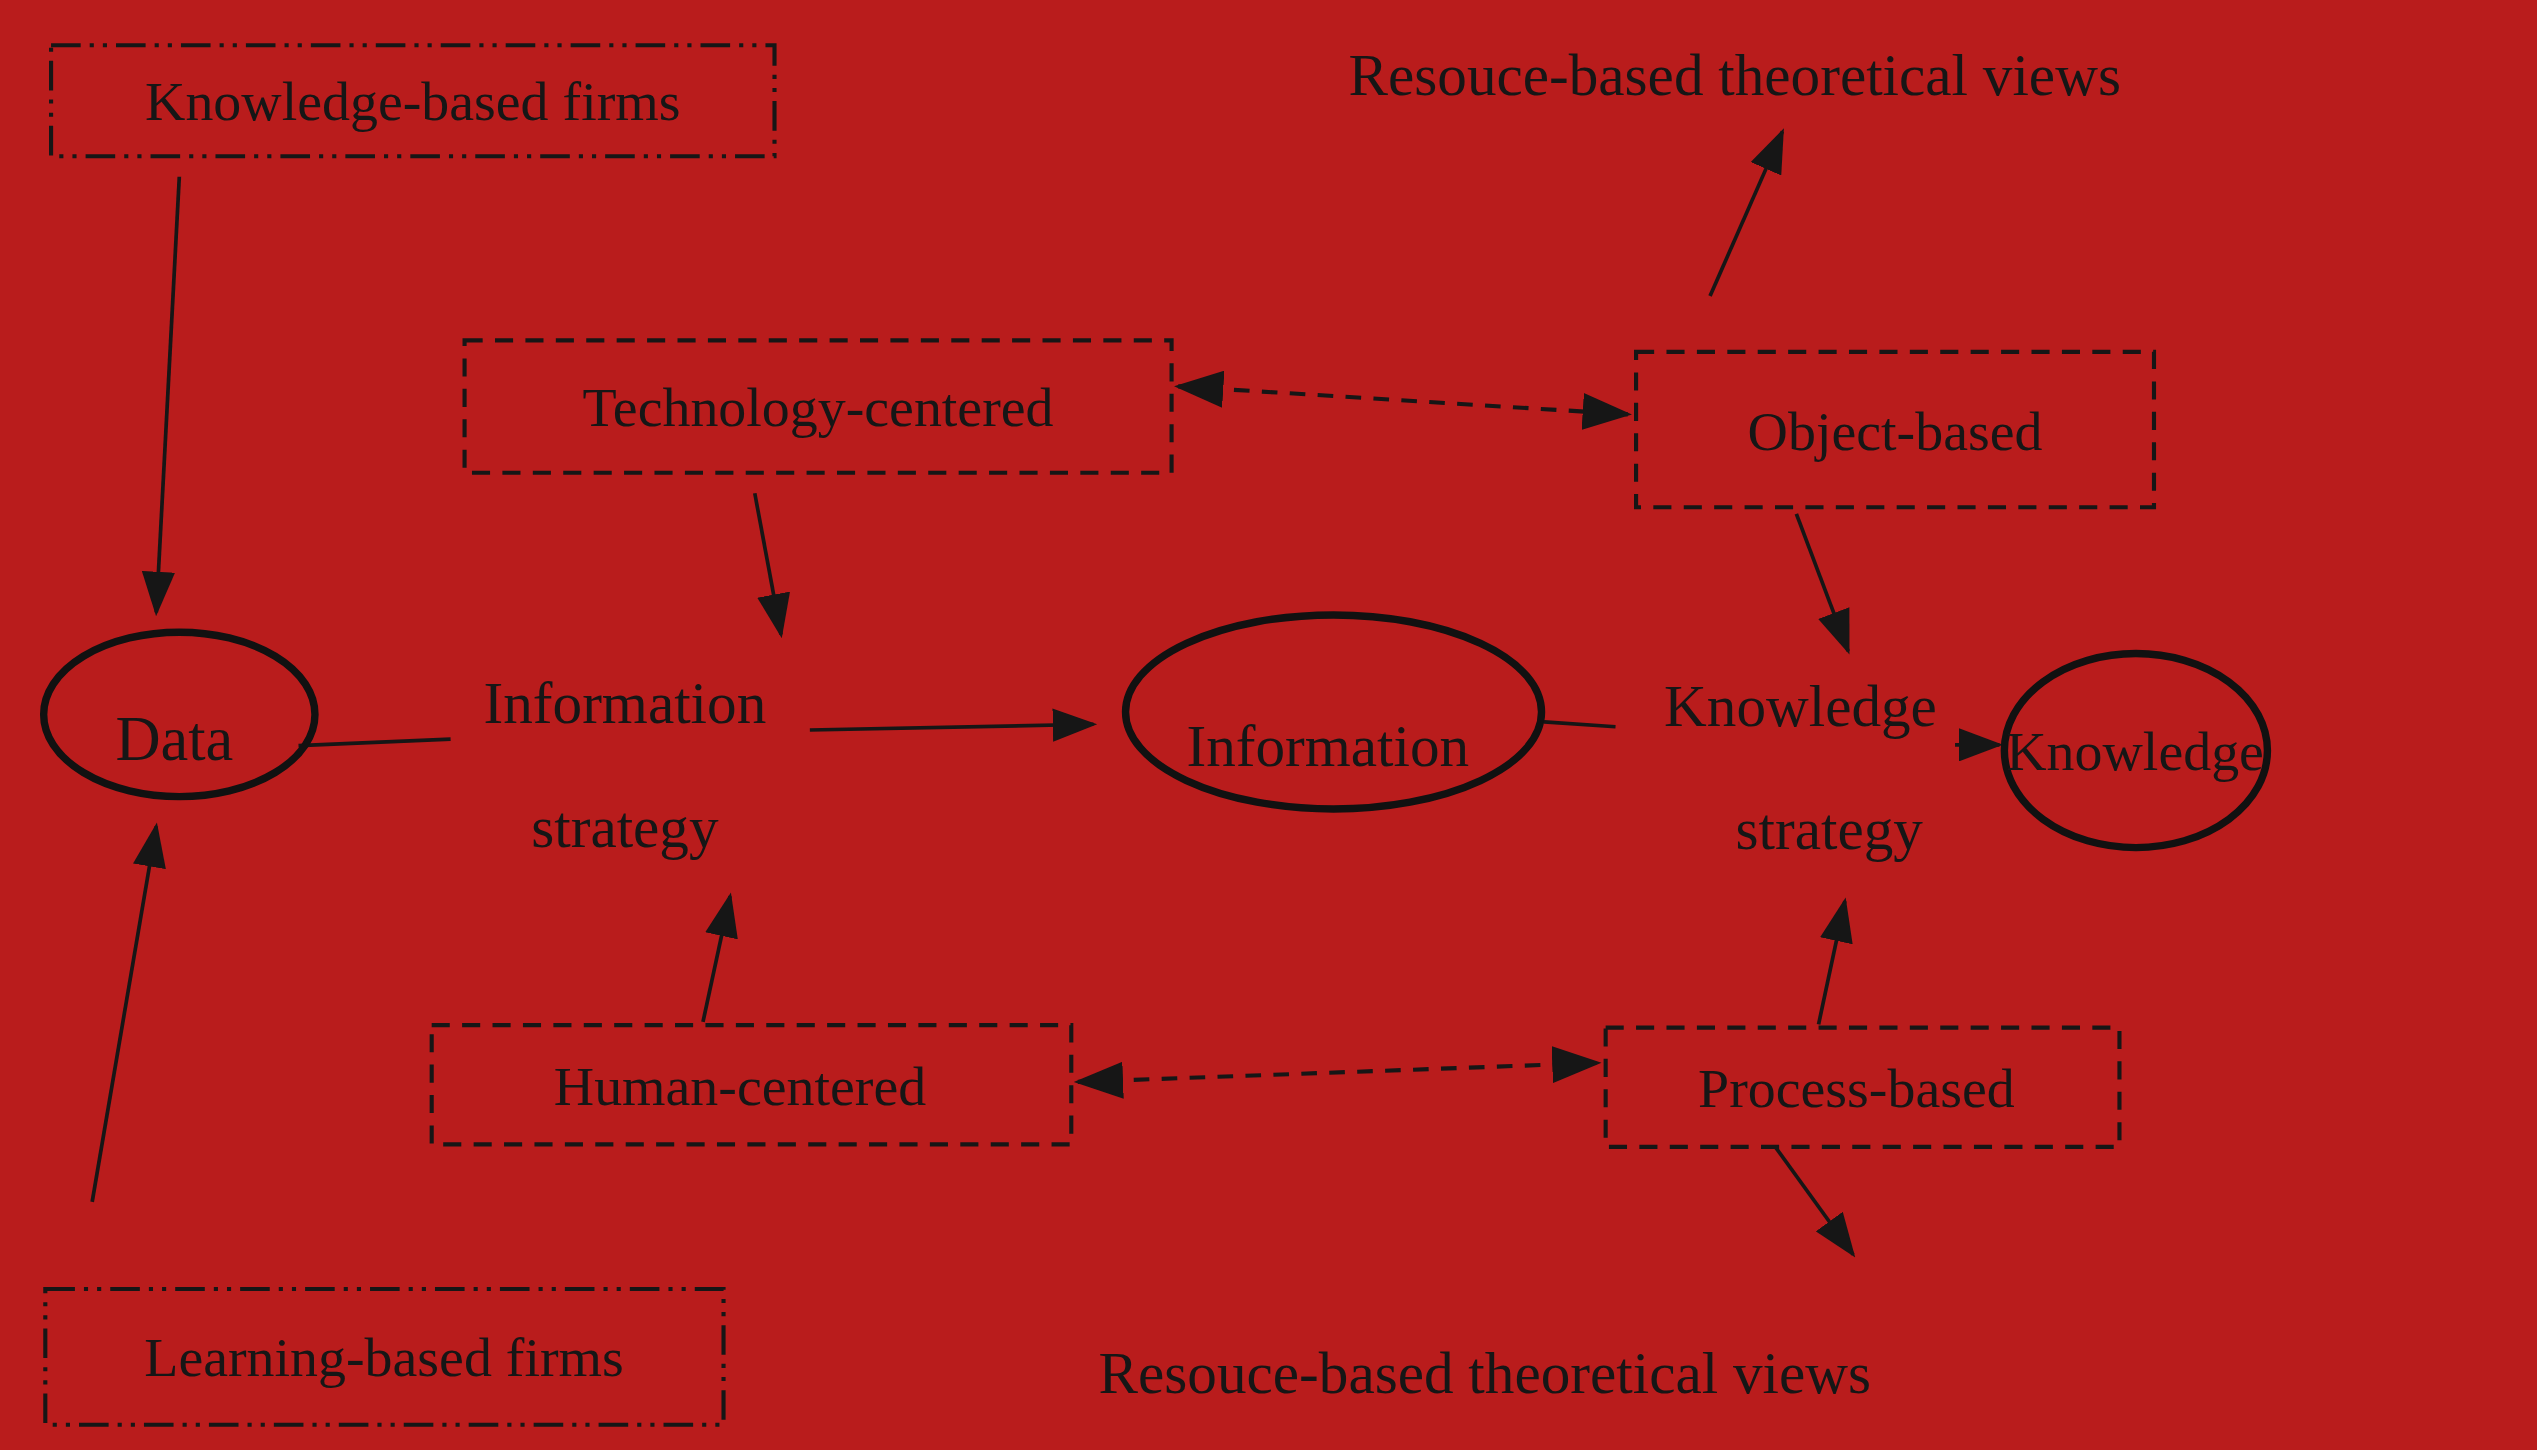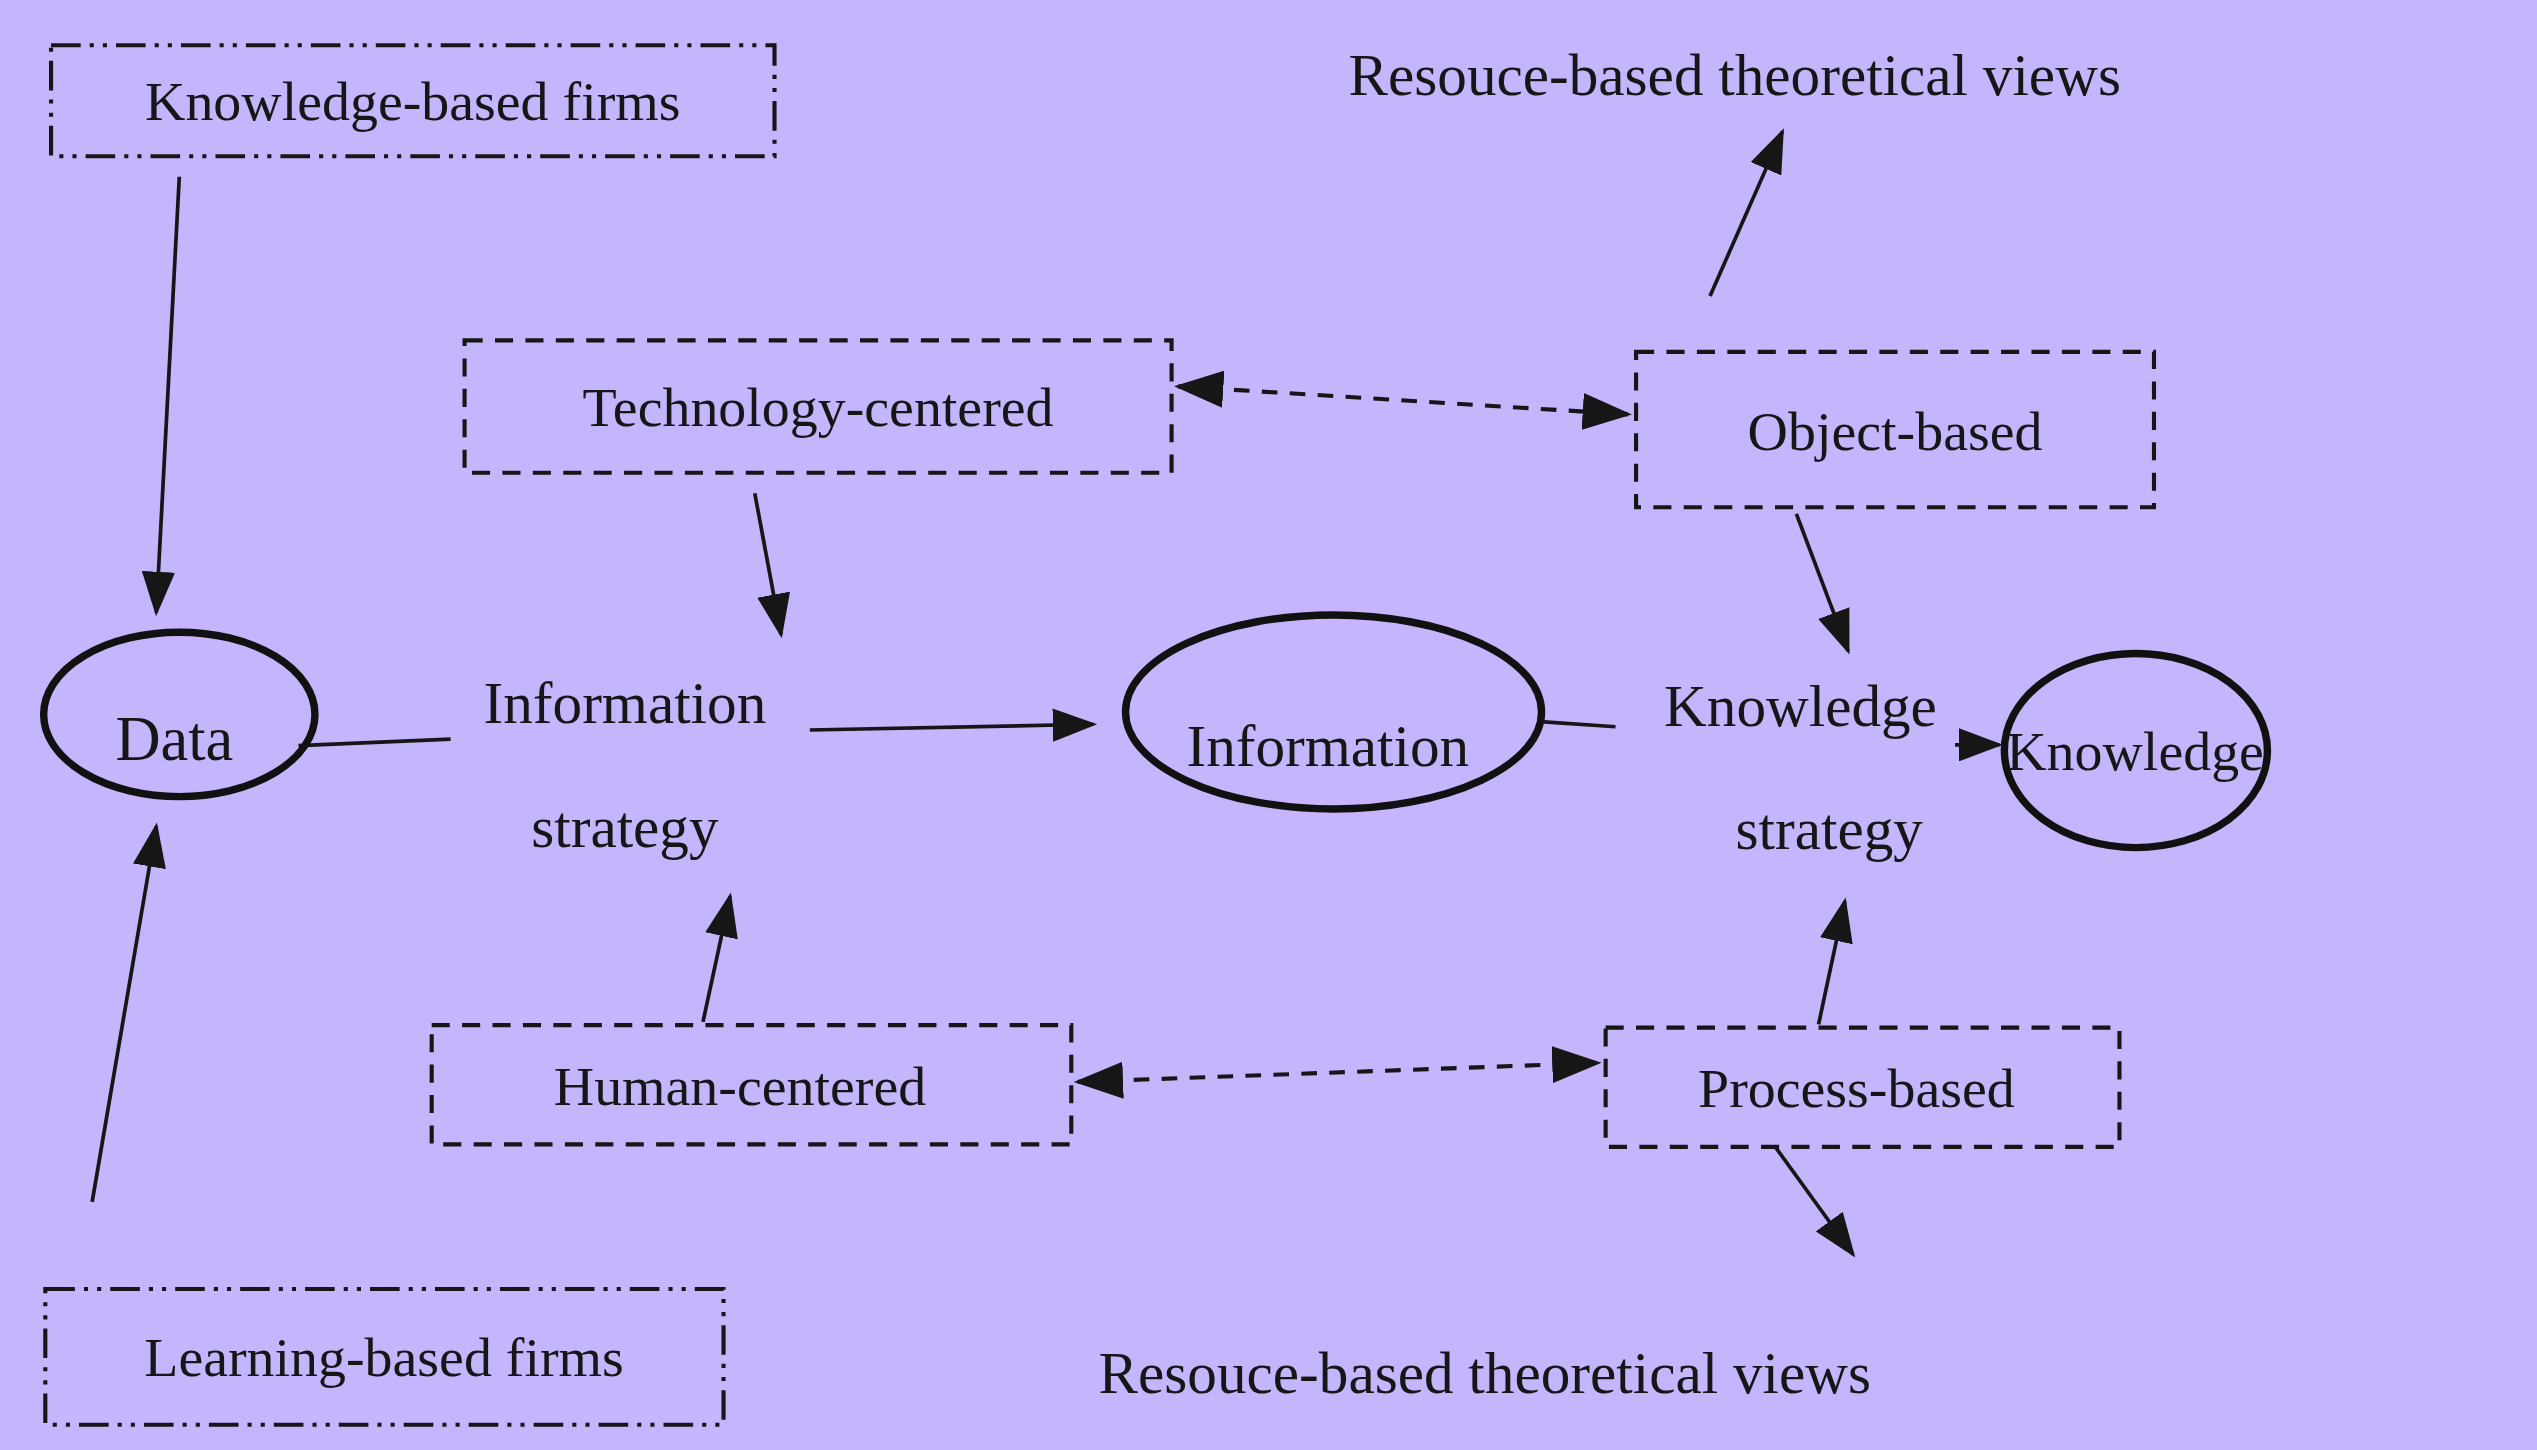--- a/index.html
+++ b/index.html
@@ -4,21 +4,21 @@
 <style>
   html, body {
     margin: 0;
     padding: 0;
     background: #ffffff;
   }
   #canvas {
     position: relative;
     width: 2538px;
     height: 1451px;
-    background: #c4b5fd;
+    background: #b91c1c;
     font-family: "Liberation Serif", "DejaVu Serif", serif;
   }
   #diagram-svg {
     width: 100%;
     height: 100%;
     display: block;
   }
   .node-box {
     fill: none;
     stroke: #161616;

